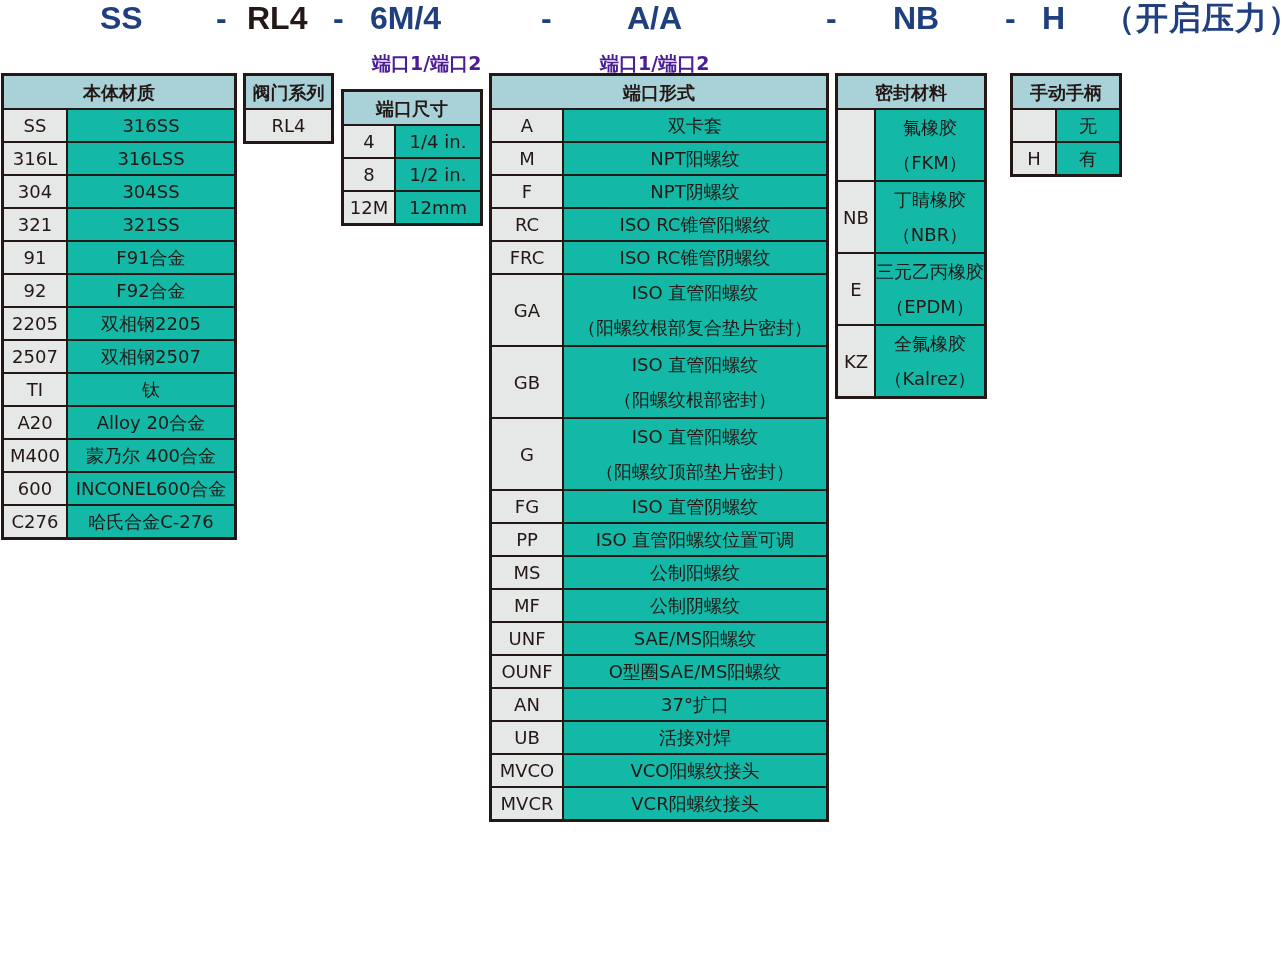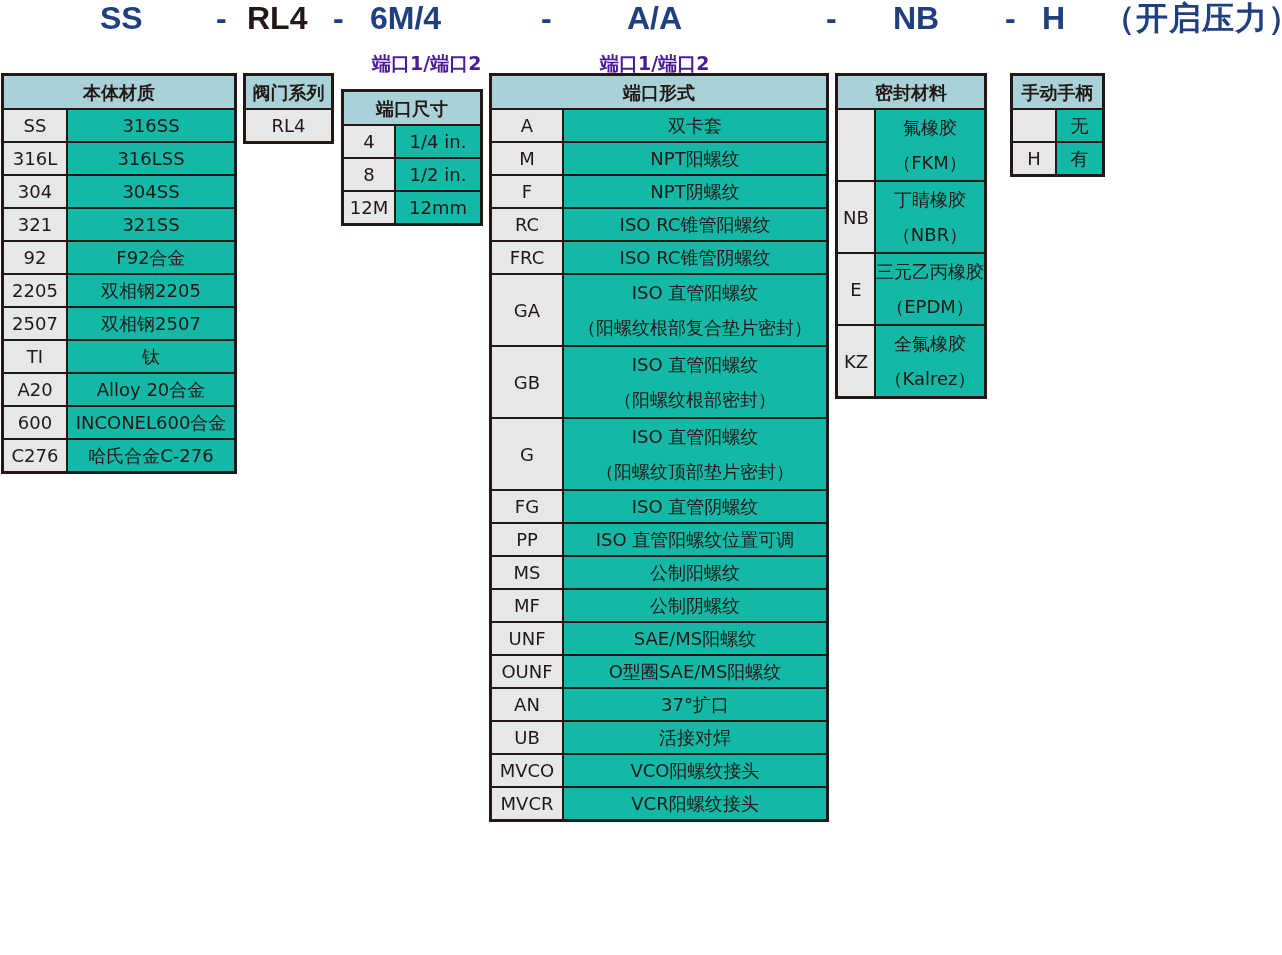--- a/index.html
+++ b/index.html
@@ -54,40 +54,48 @@
       </tr>
   <tr>
         <td class="k">304</td>
         <td>304SS</td>
       </tr>
   <tr>
         <td class="k">321</td>
         <td>321SS</td>
       </tr>
   <tr>
+        <td class="k">91</td>
+        <td>F91合金</td>
+      </tr>
+  <tr>
         <td class="k">92</td>
         <td>F92合金</td>
       </tr>
   <tr>
         <td class="k">2205</td>
         <td>双相钢2205</td>
       </tr>
   <tr>
         <td class="k">2507</td>
         <td>双相钢2507</td>
       </tr>
   <tr>
         <td class="k">TI</td>
         <td>钛</td>
       </tr>
   <tr>
         <td class="k">A20</td>
         <td>Alloy 20合金</td>
       </tr>
   <tr>
+        <td class="k">M400</td>
+        <td>蒙乃尔 400合金</td>
+      </tr>
+  <tr>
         <td class="k">600</td>
         <td>INCONEL600合金</td>
       </tr>
   <tr>
         <td class="k">C276</td>
         <td>哈氏合金C-276</td>
       </tr>
 </tbody>
   </table>
 
@@ -240,21 +248,21 @@
   <tr>
         <td class="k">KZ</td>
         <td class="two">
           <span class="line">全氟橡胶</span>
           <span class="line">（Kalrez）</span>
         </td>
       </tr>
 </tbody>
   </table>
 
-<table class="t" style="left:1010px; top:73px; width:95px;">
+<table class="t" style="left:1010px; top:73px; width:112px;">
   <tbody>
       <tr>
         <th colspan="2">手动手柄</th>
       </tr>
   <tr>
         <td class="k" style="width:42px"></td>
         <td>无</td>
       </tr>
   <tr>
         <td class="k">H</td>

